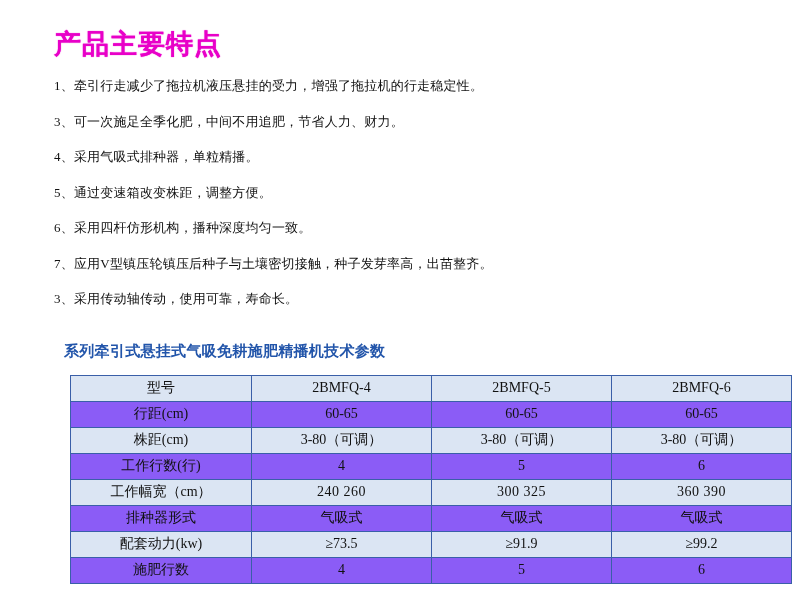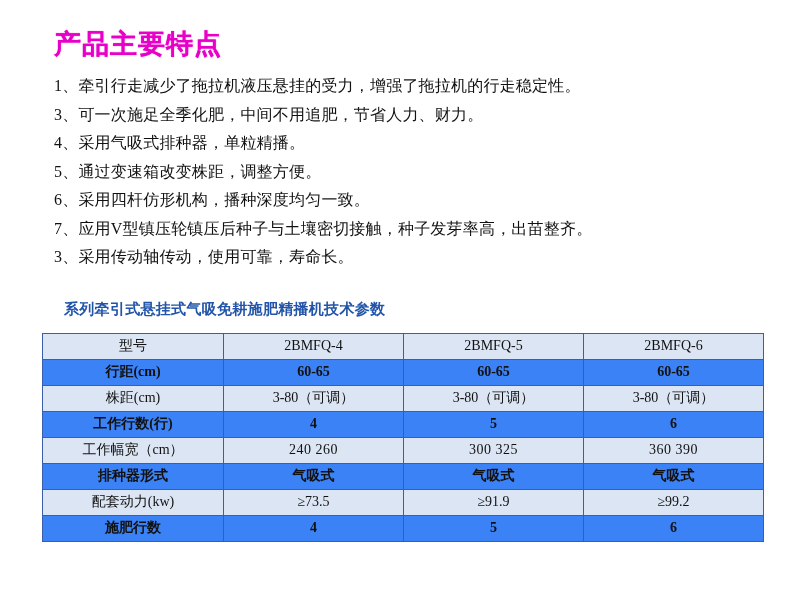--- a/index.html
+++ b/index.html
@@ -29,55 +29,55 @@
     letter-spacing: 1px;
     margin: 8px 0 10px 14px;
     text-shadow: 0 0 1px #e800c8;
   }
   .feature-list {
     margin: 0 0 0 14px;
     padding: 0;
     list-style: none;
   }
   .feature-list li {
-    font-size: 16px;
+    font-size: 13px;
     line-height: 28.5px;
     color: #111111;
     white-space: nowrap;
     letter-spacing: 0.2px;
+    margin-top: 7px;
   }
   .subtitle {
     margin: 28px 0 14px 24px;
     font-size: 15px;
     font-weight: bold;
     color: #2255aa;
     letter-spacing: 0.3px;
   }
   table.spec {
     border-collapse: collapse;
-    margin-left: 2px;
+    margin-left: 30px;
     width: 722px;
     table-layout: fixed;
     background: #ffffff;
   }
   table.spec td {
     border: 1px solid #3a5fa8;
     height: 25px;
     text-align: center;
     font-size: 14px;
     color: #111111;
     padding: 0 2px;
     white-space: nowrap;
   }
   table.spec tr.shade td {
     background: #dbe5f3;
   }
   table.spec tr.plain td {
-    background: #3b82f6;
-    font-weight: bold;
+    background: #8b5cf6;
   }
   table.spec td.label {
     width: 176px;
   }
   .nowrap-sp {
     letter-spacing: 0.5px;
   }
 </style>
 </head>
 <body>

